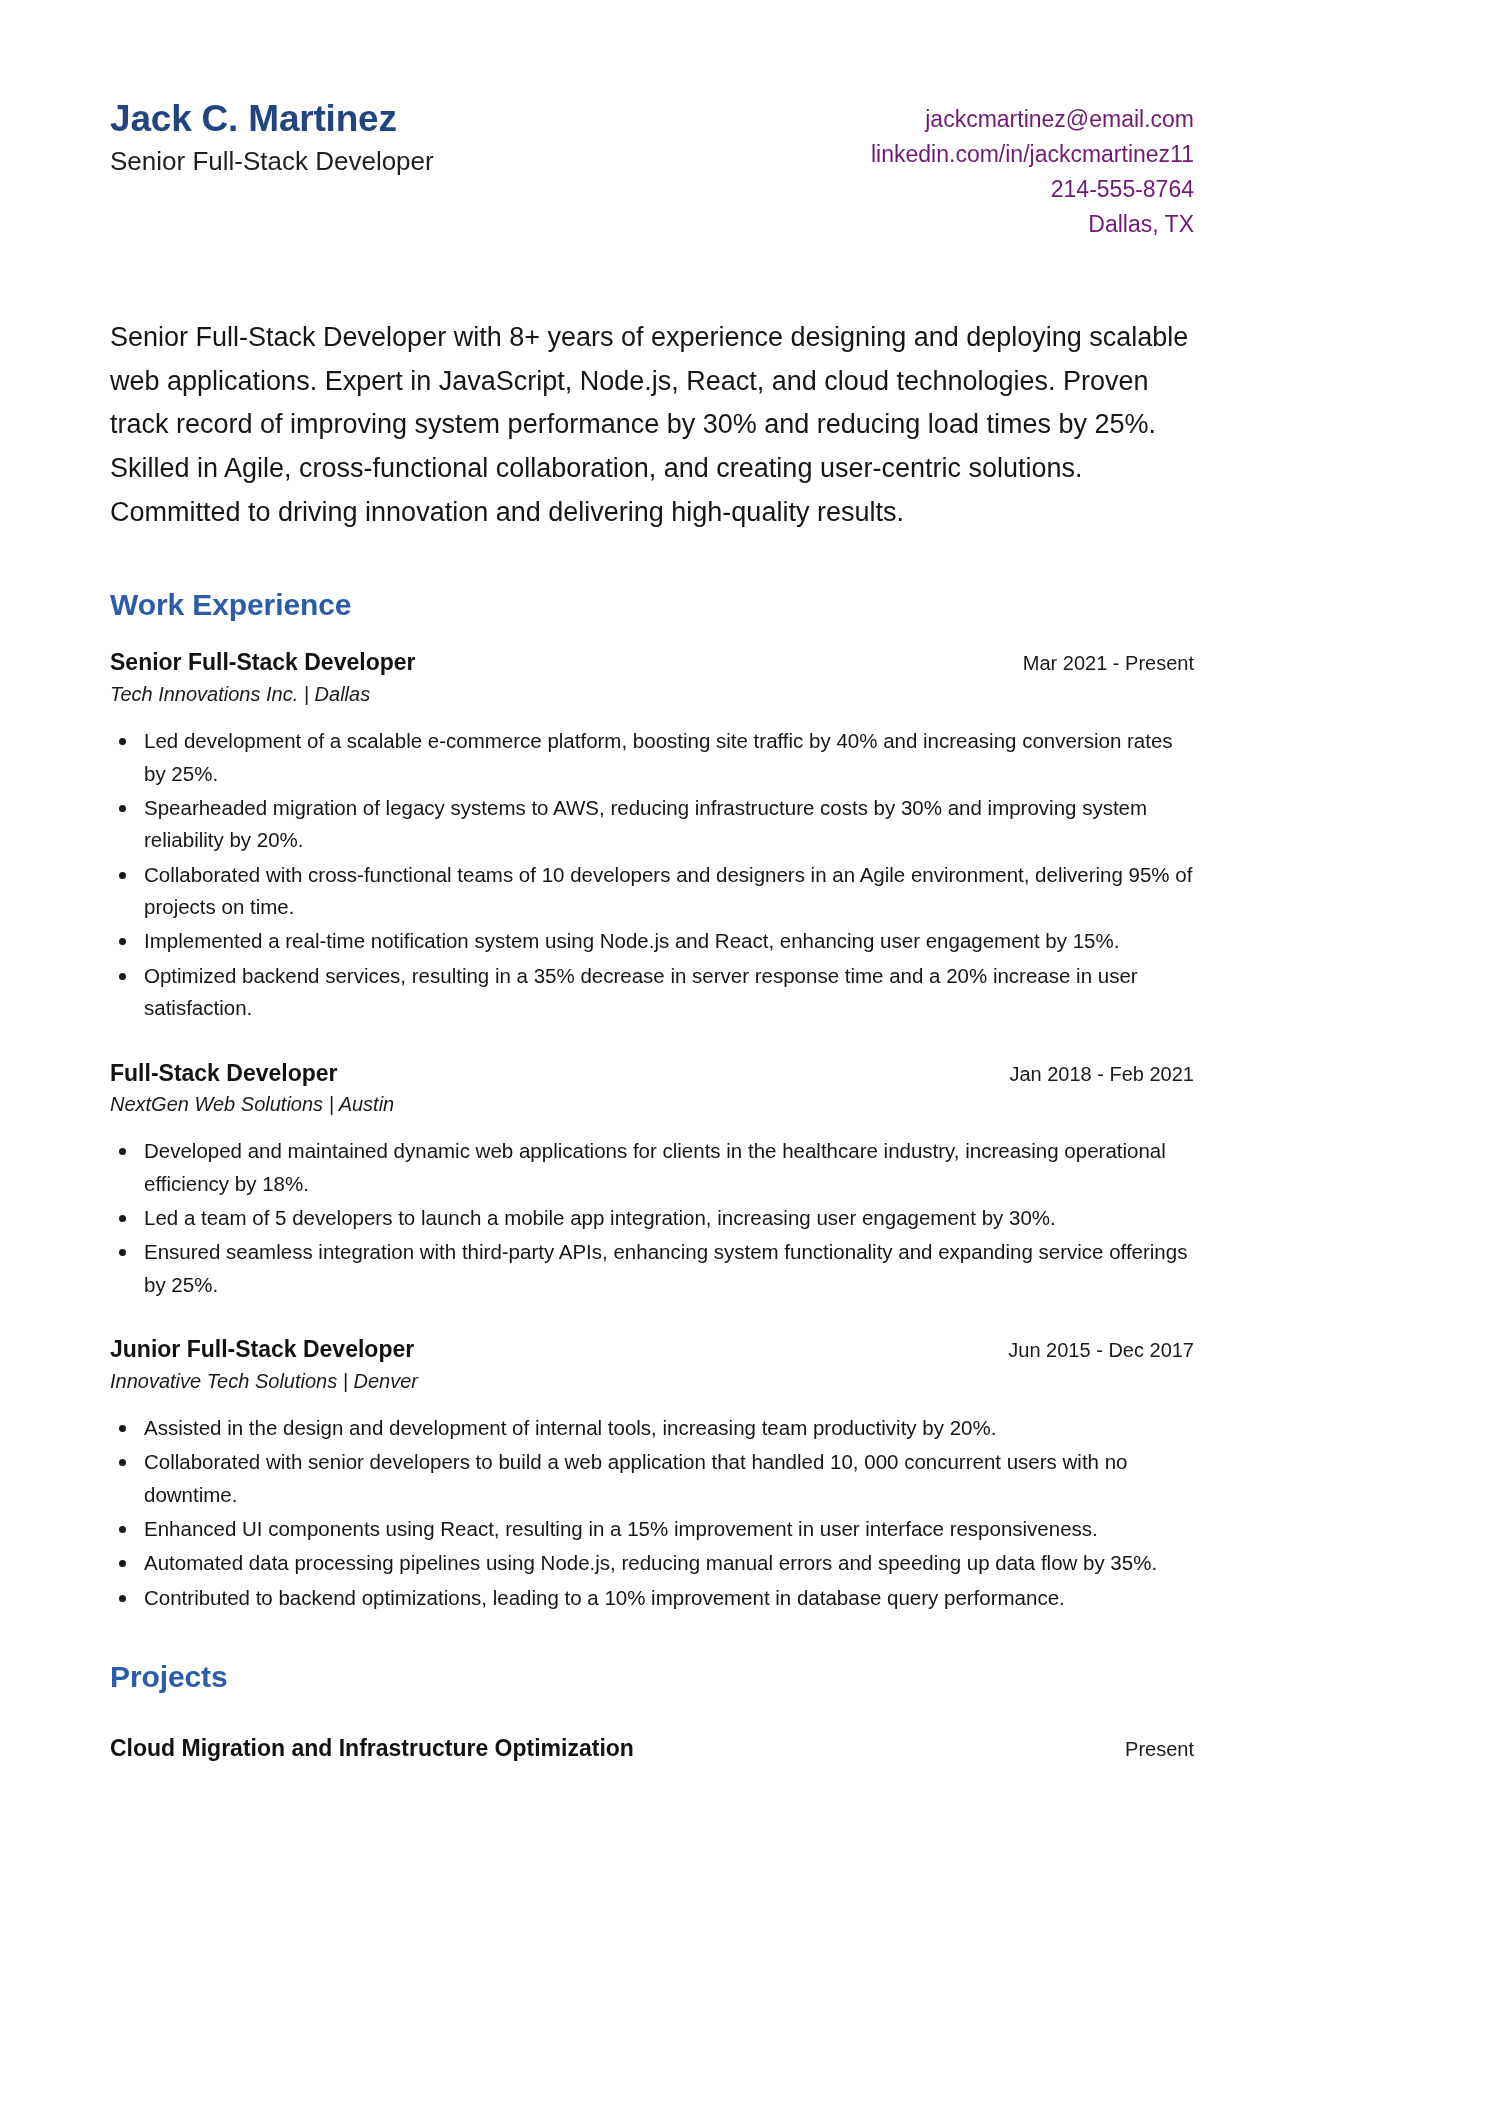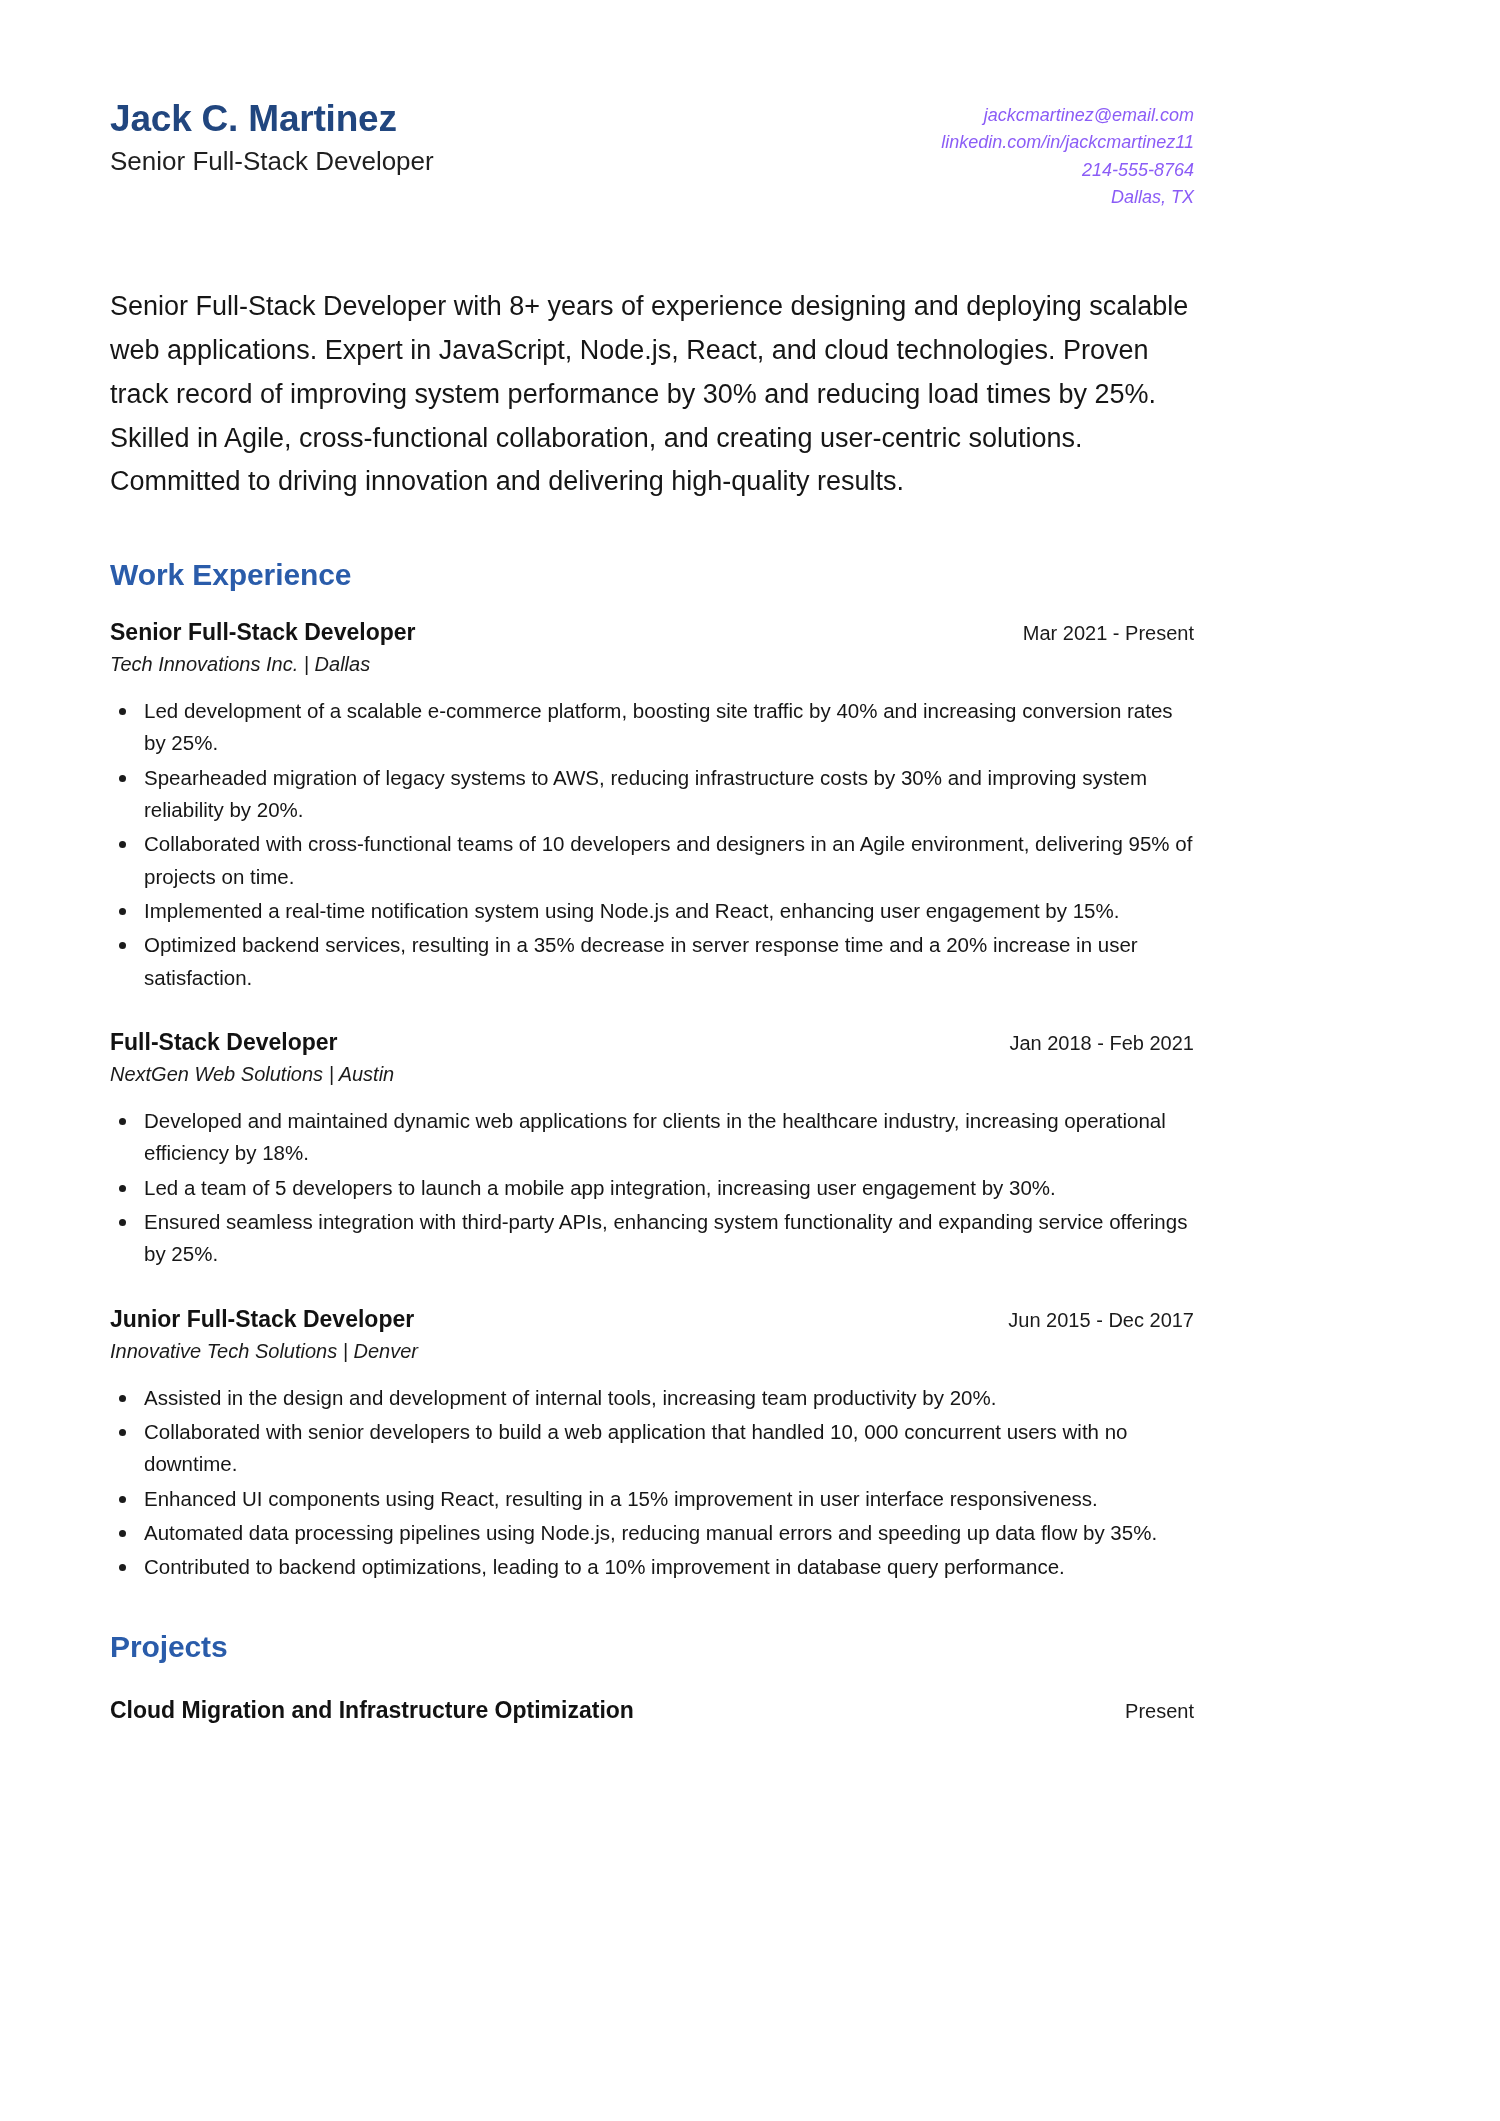--- a/index.html
+++ b/index.html
@@ -40,24 +40,23 @@
   }
   .job-title-main {
     font-size: 26px;
     font-weight: normal;
     color: #1f1f1f;
     line-height: 1.15;
     margin: 0;
   }
   .contact {
     text-align: right;
-    font-style: italic;
-    font-size: 18px;
+    font-size: 23px;
     line-height: 1.52;
-    color: #8b5cf6;
+    color: #701a75;
     padding-top: 6px;
   }
   .contact div { white-space: nowrap; }
 
   
   .summary {
     font-size: 27px;
     line-height: 1.62;
     color: #161616;
     margin: 0 0 54px 0;
@@ -123,21 +122,21 @@
     position: absolute;
     left: 9px;
     top: 13px;
     width: 7px;
     height: 7px;
     border-radius: 50%;
     background: #1b1b1b;
   }
 
   .projects-section { margin-top: 46px; }
-  .projects-section .section-title { margin-bottom: 32px; }
+  .projects-section .section-title { margin-bottom: 40px; }
 </style>
 </head>
 <body>
 
 <div class="page">
 
   <div class="header">
     <div class="identity">
       <h1 class="full-name">Jack C. Martinez</h1>
       <div class="job-title-main">Senior Full-Stack Developer</div>

